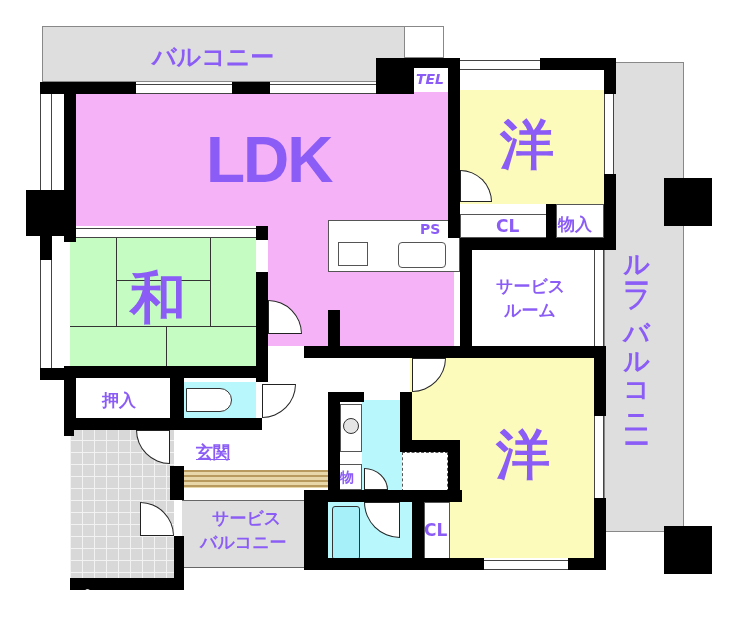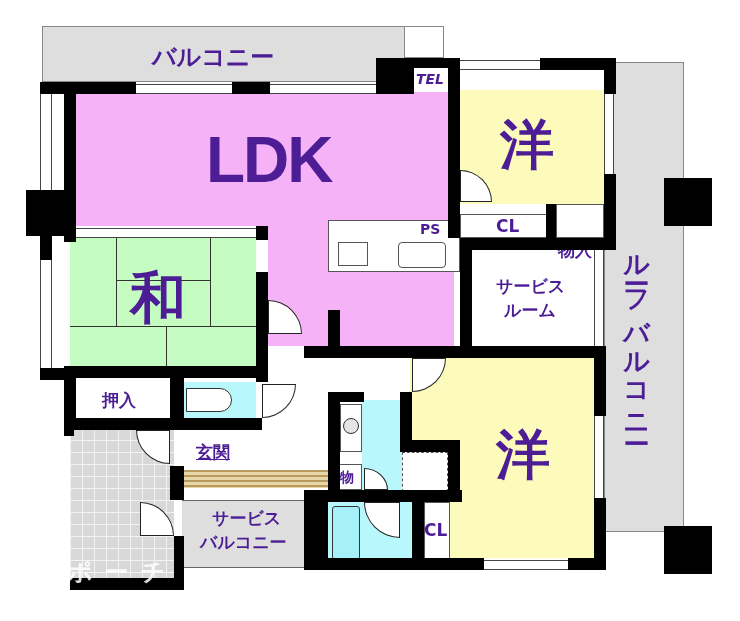--- a/index.html
+++ b/index.html
@@ -6,21 +6,21 @@
   body { width:740px; height:621px; position:relative; overflow:hidden;
          font-family:"DejaVu Sans", sans-serif; }
   .abs { position:absolute; box-sizing:border-box; }
   .wall { background:#000; }
   .gray { background:#dedede; }
   .pink { background:#f6b2f6; }
   .green { background:#c4fcc2; }
   .yellow { background:#fdfbbc; }
   .cyan { background:#b8f8fc; }
   .white { background:#ffffff; }
-  .lbl { position:absolute; font-weight:bold; color:#4c1d95; white-space:nowrap;
+  .lbl { position:absolute; font-weight:bold; color:#8b5cf6; white-space:nowrap;
          font-family:"DejaVu Sans", sans-serif; line-height:1; }
   .big { font-size:58px; }
   .huge { font-size:66px; letter-spacing:-2px; font-family:"Liberation Sans", sans-serif; }
   .mid { font-size:22px; }
   .sm { font-size:17px; }
   .xs { font-size:14px; }
   .vert { writing-mode:vertical-rl; }
   .win { border-top:1px solid #444; border-bottom:1px solid #444; background:#fff; }
   .winv { border-left:1px solid #444; border-right:1px solid #444; background:#fff; }
   .tile { background-color:#d8d8d8;
@@ -38,21 +38,21 @@
 <div class="abs thin white" style="left:404px;top:26px;width:40px;height:32px;border-color:#888;"></div>
 <div class="lbl mid" style="left:152px;top:45px;font-size:24px;">バルコニー</div>
 
 <div class="abs gray thin" style="left:604px;top:62px;width:80px;height:470px;border-color:#888;"></div>
 <div class="lbl vert" style="left:624px;top:238px;font-size:26px;letter-spacing:2px;">ルーフバルコニー</div>
 <div class="abs wall" style="left:664px;top:178px;width:48px;height:48px;"></div>
 <div class="abs wall" style="left:664px;top:526px;width:48px;height:48px;"></div>
 
 <div class="abs tile" style="left:70px;top:428px;width:104px;height:152px;"></div>
 <div class="abs wall" style="left:70px;top:578px;width:114px;height:12px;"></div>
-<div class="lbl" style="left:68px;top:560px;font-size:24px;color:#fff;letter-spacing:12px;opacity:0.85;">ポーチ</div>
+<div class="lbl" style="left:68px;top:588px;font-size:24px;color:#fff;letter-spacing:12px;opacity:0.85;">ポーチ</div>
 
 <div class="abs gray" style="left:182px;top:500px;width:128px;height:68px;border-top:1px solid #666;border-bottom:1px solid #666;"></div>
 <div class="lbl sm" style="left:212px;top:510px;">サービス</div>
 <div class="lbl sm" style="left:200px;top:534px;">バルコニー</div>
 
 <div class="abs pink" style="left:74px;top:92px;width:374px;height:134px;"></div>
 <div class="abs pink" style="left:268px;top:224px;width:186px;height:122px;"></div>
 <div class="lbl huge" style="left:206px;top:128px;font-size:64px;">LDK</div>
 
 <div class="abs white thin" style="left:328px;top:220px;width:132px;height:52px;"></div>
@@ -75,21 +75,21 @@
 <div class="abs yellow" style="left:410px;top:358px;width:188px;height:200px;"></div>
 <div class="lbl big" style="left:496px;top:428px;font-size:54px;">洋</div>
 
 <div class="abs white" style="left:470px;top:250px;width:124px;height:98px;"></div>
 <div class="lbl sm" style="left:496px;top:278px;">サービス</div>
 <div class="lbl sm" style="left:504px;top:302px;">ルーム</div>
 
 <div class="abs white thin" style="left:460px;top:214px;width:92px;height:24px;"></div>
 <div class="lbl sm" style="left:496px;top:218px;">CL</div>
 <div class="abs white thin" style="left:556px;top:204px;width:48px;height:34px;"></div>
-<div class="lbl sm" style="left:558px;top:216px;margin-top:26px;">物入</div>
+<div class="lbl sm" style="left:558px;top:216px;">物入</div>
 
 <div class="abs white" style="left:76px;top:378px;width:94px;height:40px;"></div>
 <div class="lbl sm" style="left:102px;top:392px;">押入</div>
 
 <div class="abs cyan" style="left:184px;top:382px;width:72px;height:38px;"></div>
 <div class="abs" style="left:186px;top:388px;width:46px;height:24px;border:1px solid #333;border-radius:0 14px 14px 0;background:#fff;"></div>
 
 <div class="abs white" style="left:184px;top:430px;width:82px;height:40px;"></div>
 <div class="lbl sm" style="left:196px;top:444px;text-decoration:underline;">玄関</div>
 <div class="abs wood" style="left:182px;top:470px;width:146px;height:18px;"></div>

